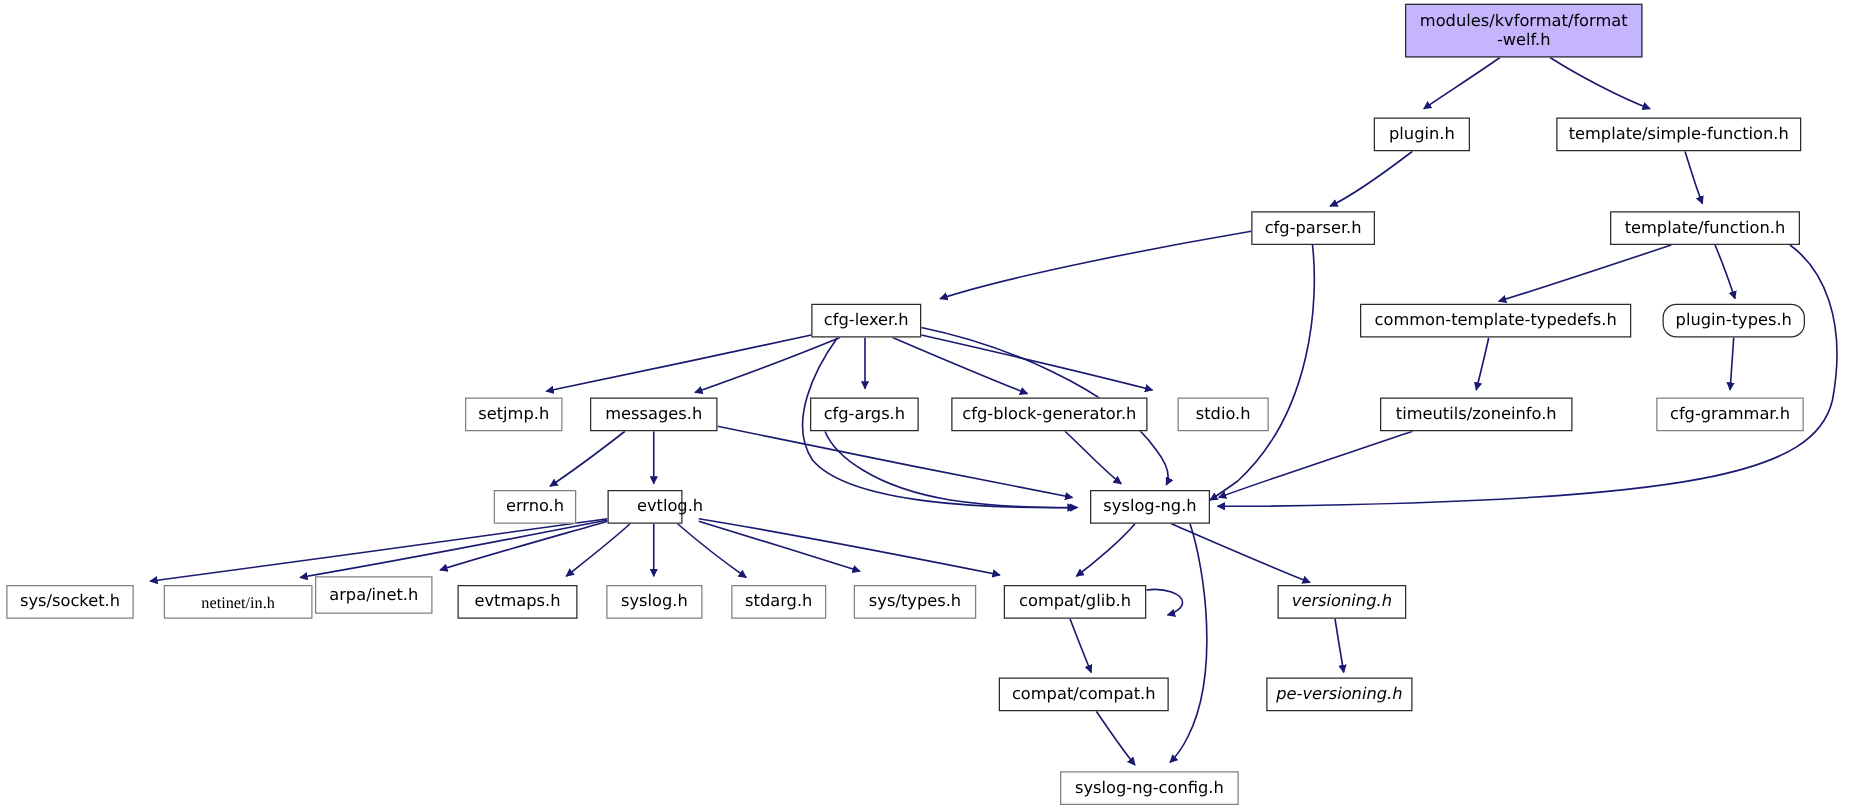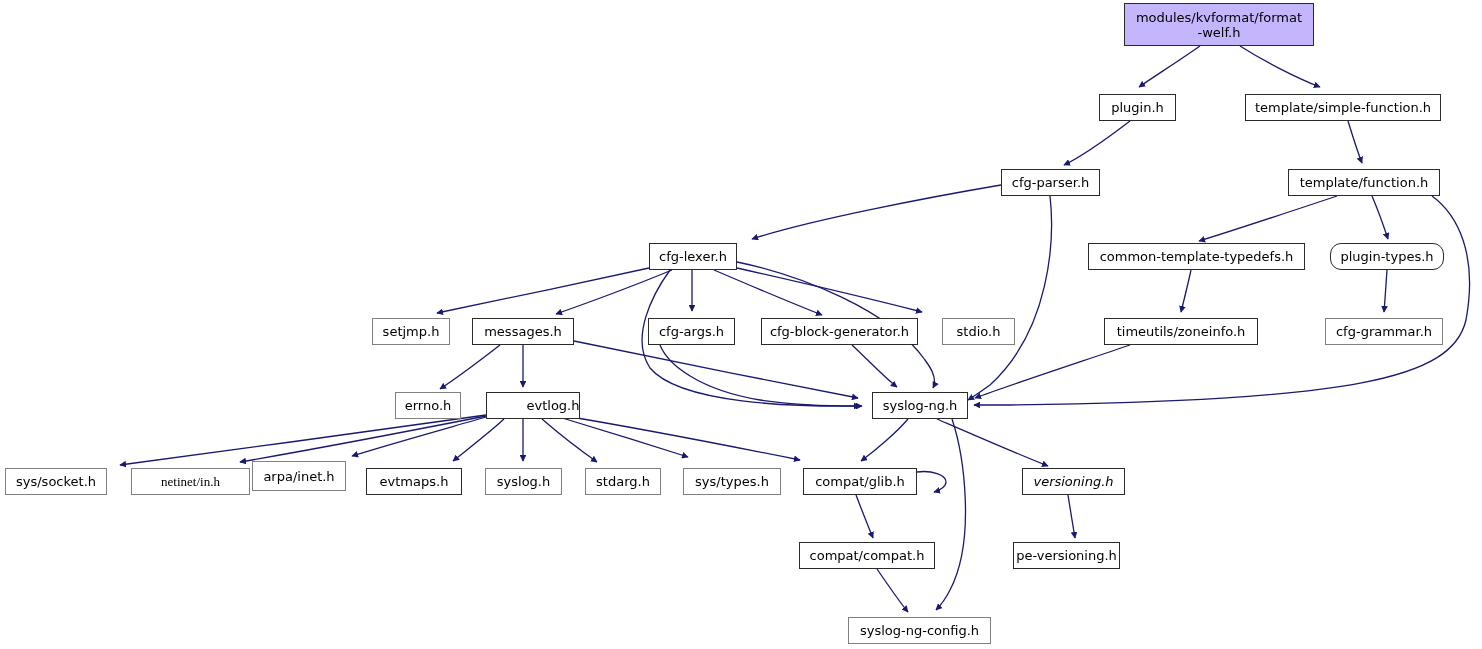--- a/index.html
+++ b/index.html
@@ -114,29 +114,29 @@
       <div class="node dark" style="left: 1088px; top: 243px; width: 217px; height: 27px;">common-template-typedefs.h</div>
       <div class="node dark" style="left: 1330px; top: 243px; width: 114px; height: 27px; border-radius: 11px;">plugin-types.h</div>
       <div class="node light" style="left: 372px; top: 318px; width: 78px; height: 27px;">setjmp.h</div>
       <div class="node dark" style="left: 472px; top: 318px; width: 102px; height: 27px;">messages.h</div>
       <div class="node dark" style="left: 648px; top: 318px; width: 87px; height: 27px;">cfg-args.h</div>
       <div class="node dark" style="left: 761px; top: 318px; width: 157px; height: 27px;">cfg-block-generator.h</div>
       <div class="node light" style="left: 942px; top: 318px; width: 73px; height: 27px;">stdio.h</div>
       <div class="node dark" style="left: 1104px; top: 318px; width: 154px; height: 27px;">timeutils/zoneinfo.h</div>
       <div class="node light" style="left: 1325px; top: 318px; width: 118px; height: 27px;">cfg-grammar.h</div>
       <div class="node light" style="left: 395px; top: 392px; width: 66px; height: 27px;">errno.h</div>
-      <div class="node dark" style="left: 486px; top: 392px; width: 94px; height: 27px; padding-left: 40px;">evtlog.h</div>
+      <div class="node dark" style="left: 486px; top: 392px; width: 60px; height: 27px; padding-left: 40px;">evtlog.h</div>
       <div class="node dark" style="left: 872px; top: 392px; width: 96px; height: 27px;">syslog-ng.h</div>
       <div class="node light" style="left: 5px; top: 468px; width: 102px; height: 27px;">sys/socket.h</div>
       <div class="node light" style="left: 131px; top: 468px; width: 119px; height: 27px; font-family: Liberation Serif, serif;">netinet/in.h</div>
       <div class="node light" style="left: 252px; top: 461px; width: 94px; height: 30px;">arpa/inet.h</div>
       <div class="node dark" style="left: 366px; top: 468px; width: 96px; height: 27px;">evtmaps.h</div>
       <div class="node light" style="left: 485px; top: 468px; width: 77px; height: 27px;">syslog.h</div>
       <div class="node light" style="left: 585px; top: 468px; width: 76px; height: 27px;">stdarg.h</div>
       <div class="node light" style="left: 683px; top: 468px; width: 98px; height: 27px;">sys/types.h</div>
       <div class="node dark" style="left: 803px; top: 468px; width: 114px; height: 27px;">compat/glib.h</div>
       <div class="node dark" style="left: 1022px; top: 468px; width: 103px; height: 27px; font-style: italic;">versioning.h</div>
       <div class="node dark" style="left: 799px; top: 542px; width: 136px; height: 27px;">compat/compat.h</div>
-      <div class="node dark" style="left: 1013px; top: 542px; width: 107px; height: 27px;">pe-versioning.h</div>
+      <div class="node dark" style="left: 1013px; top: 542px; width: 117px; height: 27px; font-style: italic;">pe-versioning.h</div>
       <div class="node light" style="left: 848px; top: 617px; width: 143px; height: 27px;">syslog-ng-config.h</div>
     </div>
 
 </div>
 
 </body></html>

